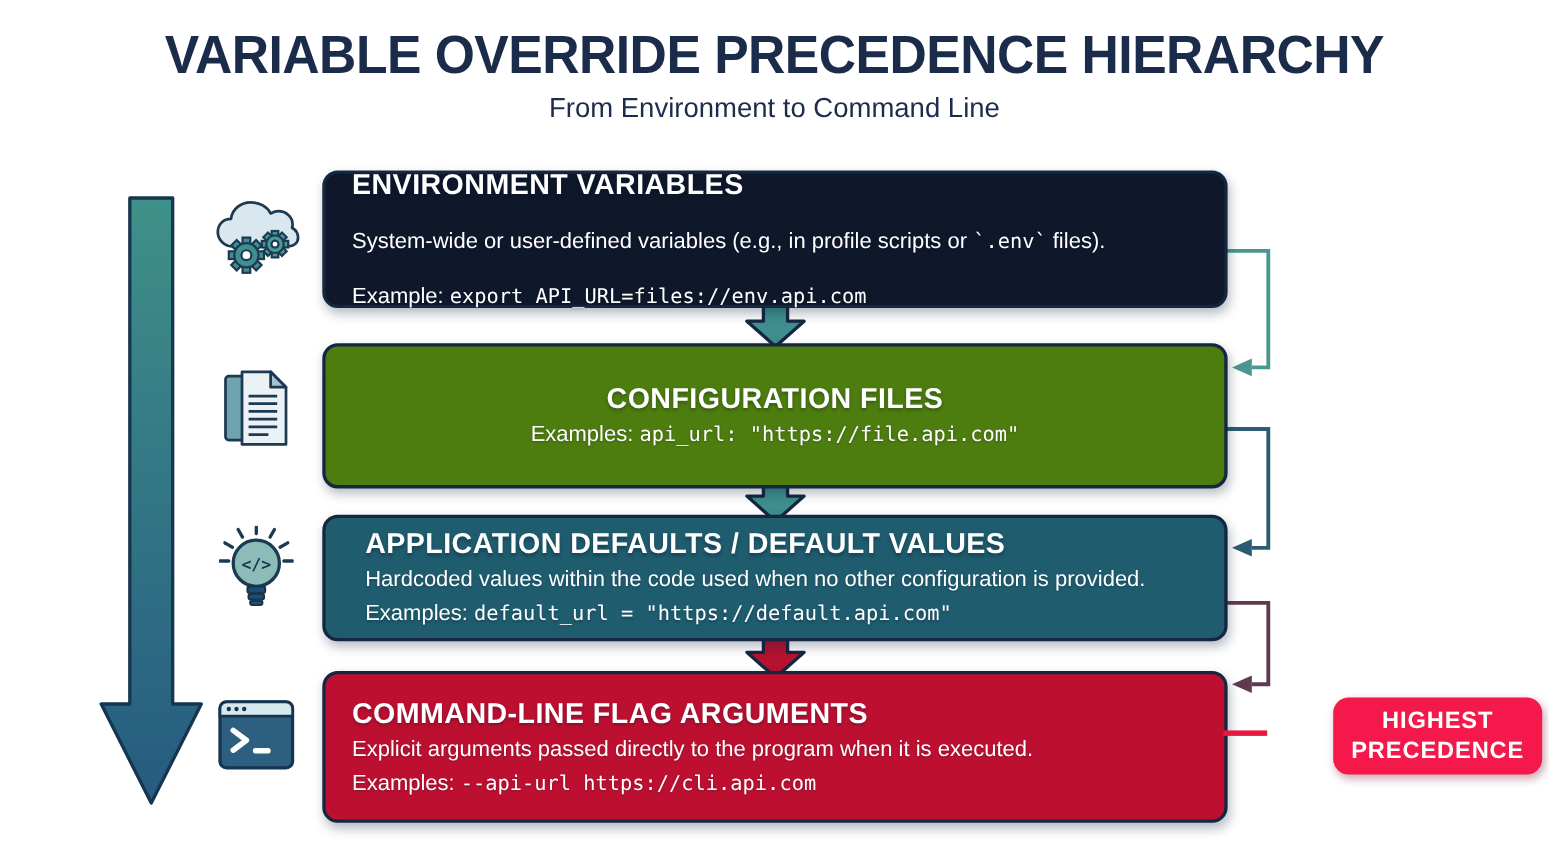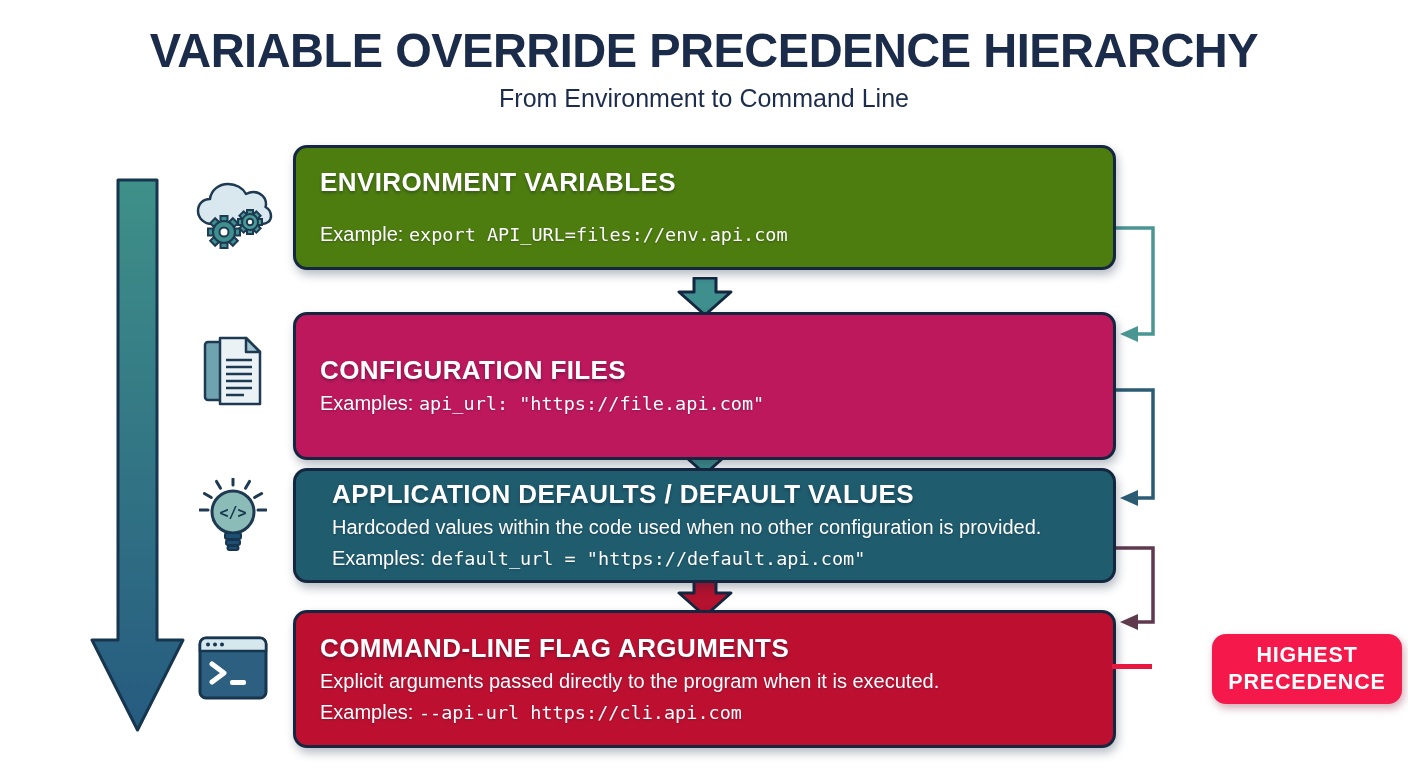--- a/index.html
+++ b/index.html
@@ -120,26 +120,27 @@
   <svg class="icon" style="left:198px;top:636px;" width="70" height="64" viewBox="0 0 70 64">
     <rect x="2" y="2" width="66" height="60" rx="6" fill="#2D6080" stroke="#16354E" stroke-width="3"></rect>
     <path d="M2,15 V8 a6,6 0 0 1 6,-6 H62 a6,6 0 0 1 6,6 V15 Z" fill="#D6E7EE" stroke="#16354E" stroke-width="2.5"></path>
     <circle cx="10" cy="8.5" r="2" fill="#16354E"></circle>
     <circle cx="17" cy="8.5" r="2" fill="#16354E"></circle>
     <circle cx="24" cy="8.5" r="2" fill="#16354E"></circle>
     <path d="M14,28 L26,37 L14,46" fill="none" stroke="#FFFFFF" stroke-width="5" stroke-linecap="round" stroke-linejoin="round"></path>
     <rect x="32" y="44" width="16" height="5" rx="2" fill="#FFFFFF"></rect>
   </svg>
 
-  <section class="level" style="top: 145px; height: 125px; background-color: #4d7c0f; border-color: rgb(21, 39, 64); gap: 24px;">
+  <section class="level" style="top: 155px; height: 125px; background-color: #0f172a; border-color: rgb(21, 39, 64); gap: 24px;">
     <h3 class="lv-h">ENVIRONMENT VARIABLES</h3>
+    <p class="lv-p"><span>System-wide or user-defined variables (e.g., in profile scripts or </span><span class="code">`.env`</span><span> files).</span></p>
     <p class="lv-p"><span>Example:</span> <span class="code">export API_URL=files://env.api.com</span></p>
   </section>
 
-  <section class="level" style="top: 312px; height: 148px; background-color: #be185d; border-color: rgb(21, 39, 64);">
+  <section class="level" style="top: 312px; height: 132px; background-color: #4d7c0f; border-color: rgb(21, 39, 64); align-items: center;">
     <h3 class="lv-h">CONFIGURATION FILES</h3>
     <p class="lv-p"><span>Examples:</span> <span class="code">api_url: "https://file.api.com"</span></p>
   </section>
 
   <section class="level" style="top: 468px; height: 115px; background-color: rgb(31, 92, 110); border-color: rgb(21, 39, 64); padding-left: 36px;">
     <h3 class="lv-h">APPLICATION DEFAULTS / DEFAULT VALUES</h3>
     <p class="lv-p">Hardcoded values within the code used when no other configuration is provided.</p>
     <p class="lv-p"><span>Examples:</span> <span class="code">default_url = "https://default.api.com"</span></p>
   </section>
 

